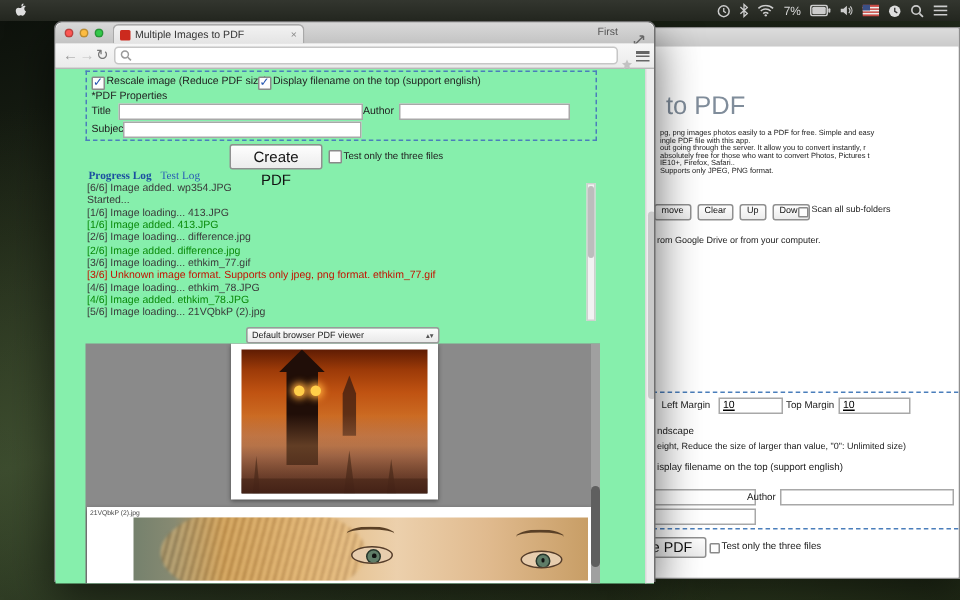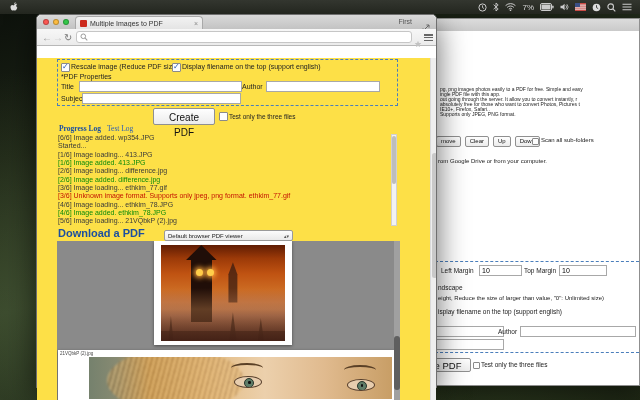--- a/index.html
+++ b/index.html
@@ -41,21 +41,21 @@
   .tab .x{font-size:7px;color:#8a8a8a;margin-left:3px;}
   .profile-name{position:absolute;right:24px;top:3px;font-size:7px;color:#555;}
   .expand{position:absolute;right:6px;top:3px;}
   .navbar{position:absolute;left:0;top:14px;width:100%;height:17px;
     background:linear-gradient(#f7f7f7,#ebebeb);border-bottom:1px solid #b8b8b8;box-sizing:border-box;}
   .navbtn{position:absolute;top:2px;font-size:10px;color:#8f8f8f;line-height:13px;}
   .omni{position:absolute;left:39px;right:24px;top:2px;height:12px;background:#fff;border:1px solid #c6c6c6;border-radius:3px;display:flex;align-items:center;padding-left:3px;box-sizing:border-box;}
   .star{position:absolute;right:14px;top:5px;}
   .burger{position:absolute;right:3px;top:4px;width:9px;}
   .burger div{height:1.5px;background:#666;margin:1.2px 0;}
-  .content{position:absolute;left:0;top:31px;width:100%;height:343px;background:#fde047;overflow:hidden;margin-top:12px;}
+  .content{position:absolute;left:0;top:31px;width:100%;height:343px;background:#86efac;overflow:hidden;}
   
   .props{position:absolute;left:20px;top:1px;width:341px;height:47px;border:1px dashed #4a7ebb;box-sizing:border-box;}
   
   .btn{border:1px solid #909090;border-radius:2px;background:linear-gradient(#fefefe,#ececec);
     font-family:inherit;color:#111;text-align:center;}
   .create-btn{position:absolute;left:116px;top:50px;width:62px;height:17px;font-size:10px;line-height:15px;}
   .loglinks{position:absolute;top:66px;font-size:7.5px;font-family:Liberation Serif, serif;}
   .log{position:absolute;left:21px;top:76px;width:333px;height:92px;overflow:hidden;font-size:7px;line-height:8.35px;color:#3a3a3a;font-family:"Liberation Sans",sans-serif;}
   .log .success{color:#0a8a0a;}
   .log .error{color:#c41200;}
@@ -153,20 +153,21 @@
       </svg>
     <svg width="10" height="8" viewBox="0 0 10 8">
         <path d="M0.5 1.2h9M0.5 4h9M0.5 6.8h9" stroke="#ccc" stroke-width="1.1"></path>
       </svg>
   </span>
 </div>
 
 <div class="bg-window">
   <div class="bg-title"></div>
   <div class="bg-content">
+    <div class="bg-head">to PDF</div>
     <div class="bg-para">
         <div>pg, png images photos easily to a PDF for free. Simple and easy</div>
         <div>ingle PDF file with this app.</div>
         <div>out going through the server. It allow you to convert instantly, r</div>
         <div>absolutely free for those who want to convert Photos, Pictures t</div>
         <div>IE10+, Firefox, Safari..</div>
         <div>Supports only JPEG, PNG format.</div>
       </div>
     <div class="bg-btnrow">
         <button class="btn">move</button>
@@ -264,21 +265,20 @@
         <div class="log-line info">[3/6] Image loading... ethkim_77.gif</div>
         <div class="log-line error">[3/6] Unknown image format. Supports only jpeg, png format. ethkim_77.gif</div>
         <div class="log-line info">[4/6] Image loading... ethkim_78.JPG</div>
         <div class="log-line success">[4/6] Image added. ethkim_78.JPG</div>
         <div class="log-line info">[5/6] Image loading... 21VQbkP (2).jpg</div>
         <div class="log-line success">[5/6] Image added. 21VQbkP (2).jpg</div>
       </div>
     <div class="scrollbar" style="left:354px;top:76px;width:6px;height:92px;">
         <div class="thumb" style="top:1px;height:48px;"></div>
       </div>
-    <div class="dl-head">Download a PDF</div>
     <div class="viewer-sel">
       <span>Default browser PDF viewer</span>
       <span class="spin">▴▾</span>
     </div>
 
     <div class="preview">
       <div class="sheet page1">
         <div class="ben">
           <div class="tower-roof"></div>
           <div class="tower"></div>

